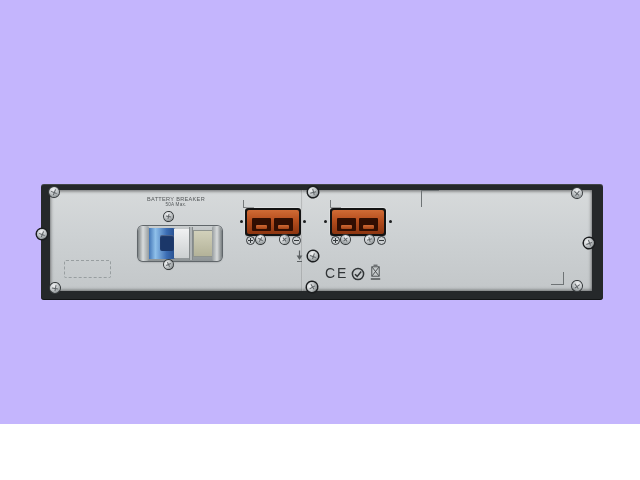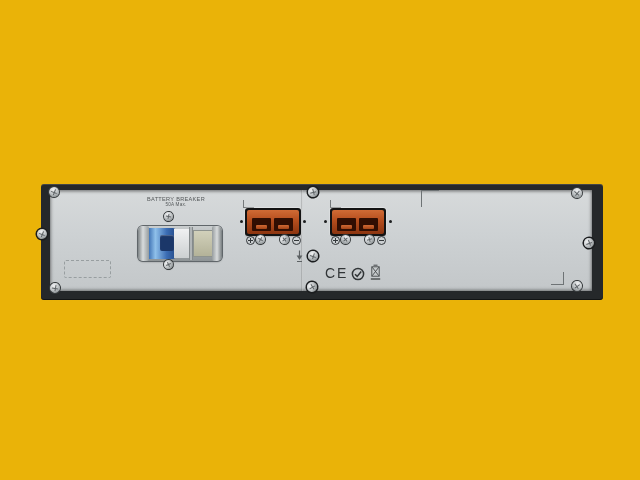--- a/index.html
+++ b/index.html
@@ -1,17 +1,17 @@
 <!DOCTYPE html>
 <html><head>
 <meta charset="utf-8">
 <style>
   html,body { margin:0; padding:0; }
   body { font-family: "Liberation Sans", "DejaVu Sans", sans-serif; }
-  .scene { position:relative; width:640px; height:480px; background:#eab308; overflow:hidden; }
+  .scene { position:relative; width:640px; height:424px; background:#c4b5fd; overflow:hidden; }
 
   
   .device {
     position:absolute; left:41px; top:184px; width:562px; height:116px;
     background:#25282a; border-radius:3px;
     box-shadow: inset 0 1px 0 rgba(255,255,255,.14), inset 0 -1px 0 rgba(0,0,0,.5);
   }
   .panel {
     position:absolute; left:50px; top:190px; width:542px; height:101px;
     background:linear-gradient(180deg,#d7dadb 0%, #cdd1d3 45%, #c3c7c9 100%);

